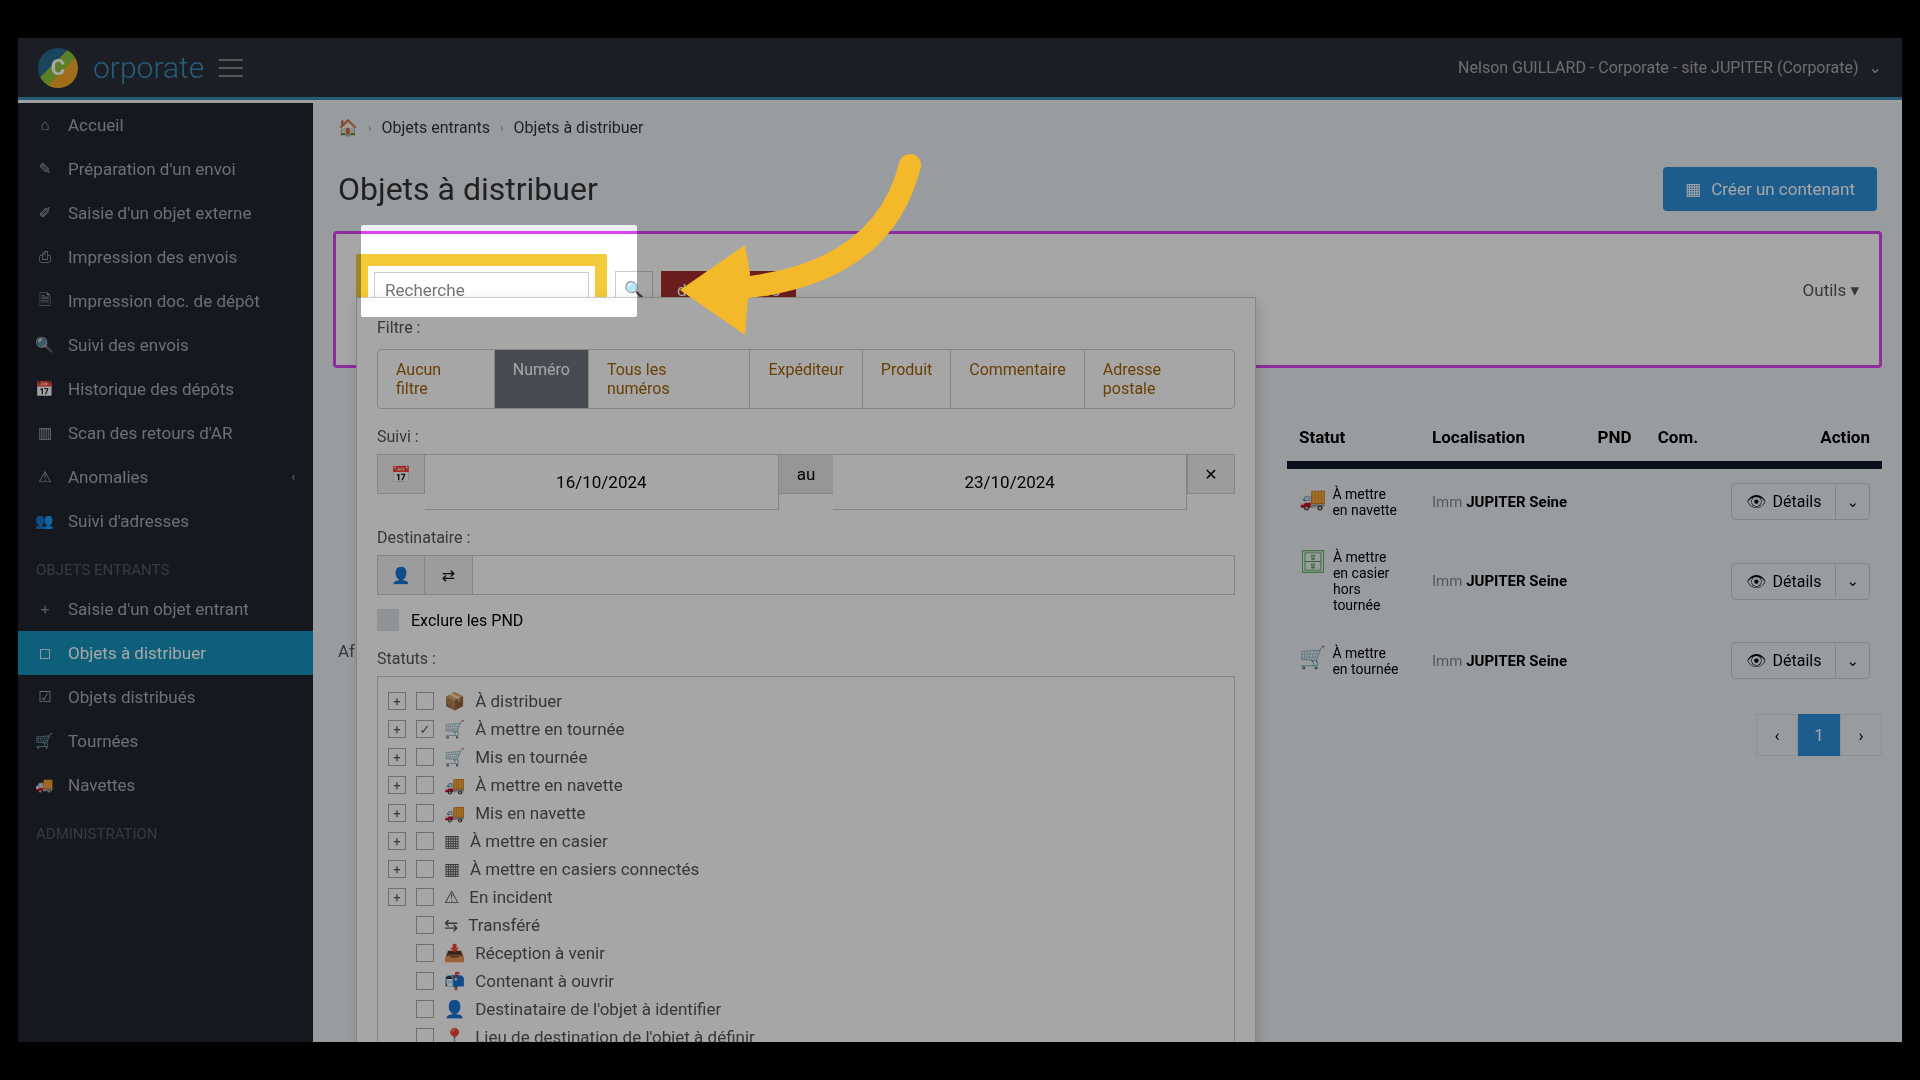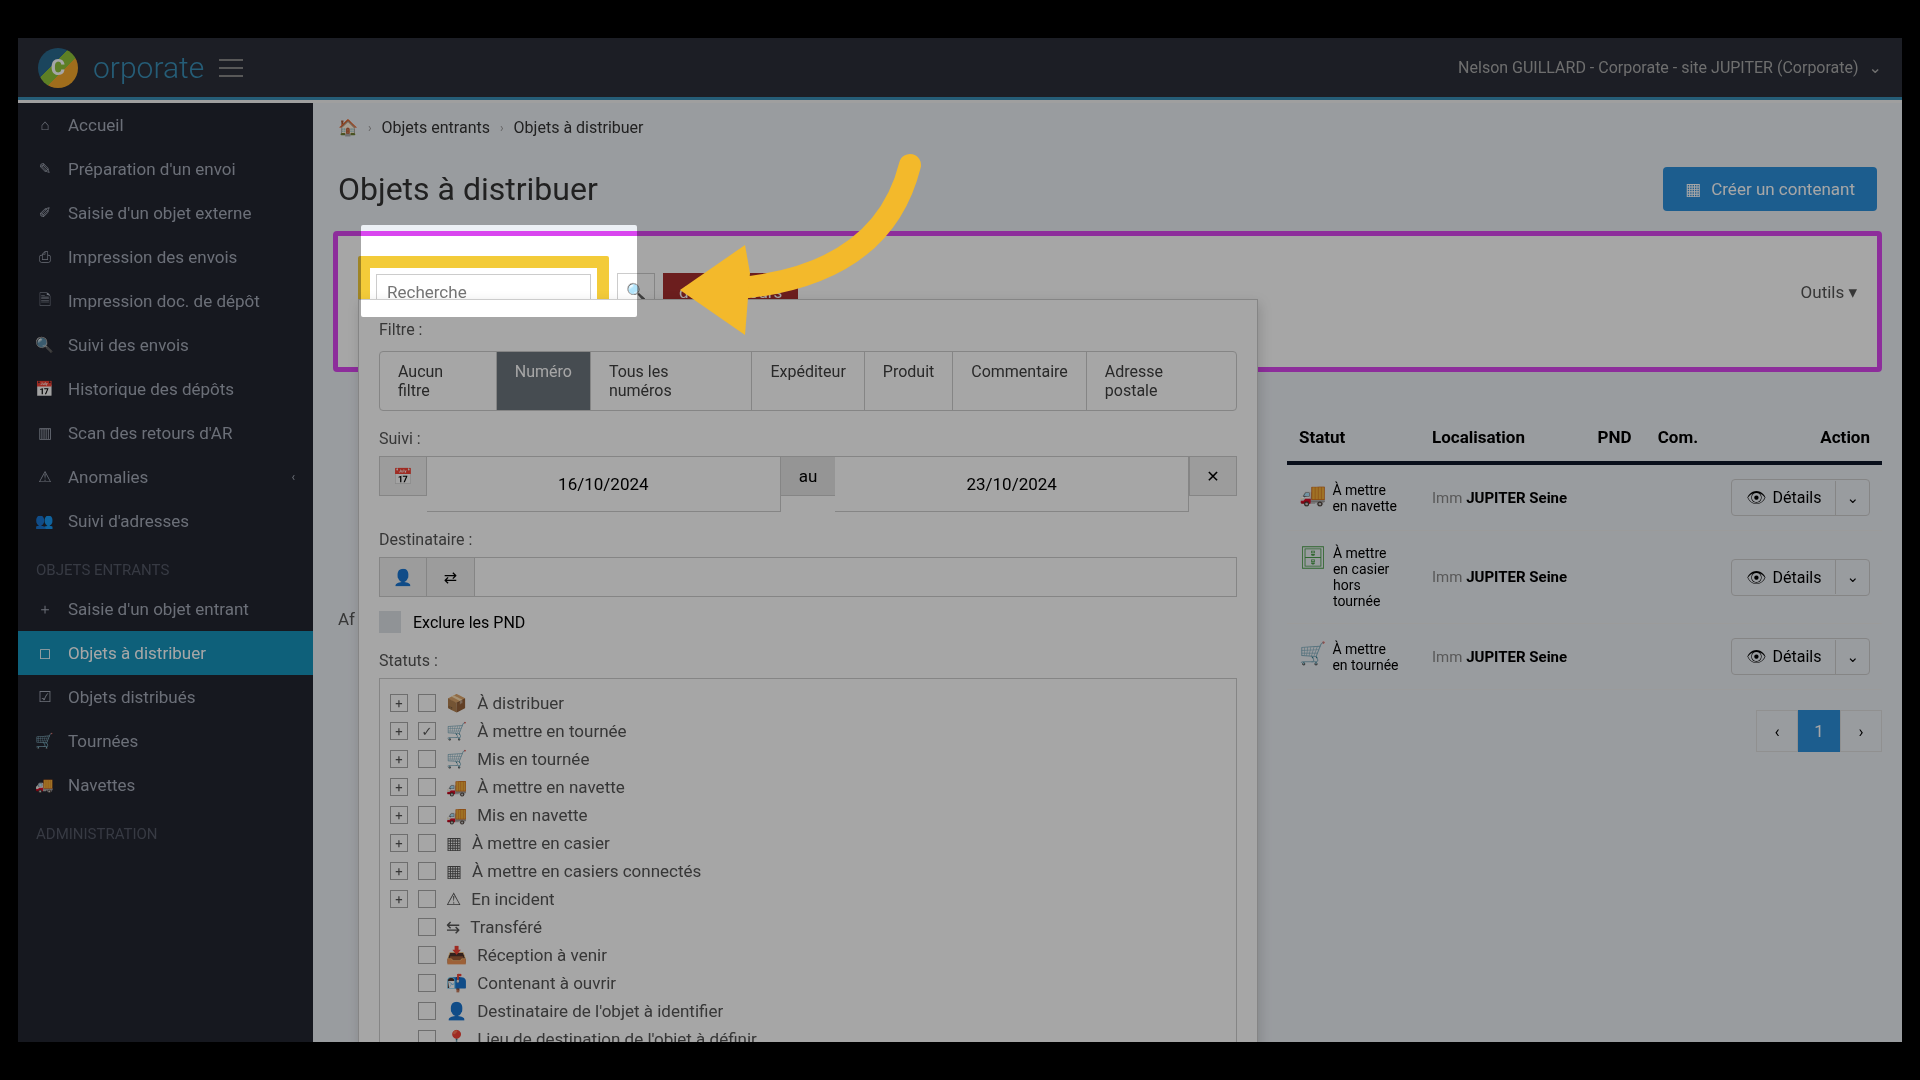--- a/index.html
+++ b/index.html
@@ -161,21 +161,21 @@
   font-size: 17px;
   border-radius: 4px;
   cursor: pointer;
   display: flex;
   align-items: center;
   gap: 10px;
 }
 .main-panel {
   margin: 0 20px;
   background: #fff;
-  border: 5px solid #d946ef;
+  border: 3px solid #d946ef;
   border-radius: 4px;
   padding: 20px;
   position: relative;
 }
 .toolbar-row {
   display: flex;
   align-items: center;
   gap: 8px;
   margin-bottom: 20px;
 }
@@ -231,21 +231,21 @@
 .tab-row {
   display: flex;
   border: 1px solid #ccc;
   border-radius: 4px;
   overflow: hidden;
   margin-bottom: 18px;
 }
 .tab {
   padding: 10px 18px;
   font-size: 16px;
-  color: #404040;
+  color: #a16207;
   border-right: 1px solid #ccc;
   cursor: pointer;
 }
 .tab:last-child { border-right: none; }
 .tab.active {
   background: #6c757d;
   color: #fff;
 }
 .field-label {
   font-size: 16px;
@@ -365,21 +365,21 @@
 }
 .data-table {
   width: 100%;
   border-collapse: collapse;
 }
 .data-table th {
   text-align: left;
   padding: 14px 12px;
   font-weight: bold;
   font-size: 17px;
-  border-bottom: 4px solid #0f172a;
+  border-bottom: 8px solid #0f172a;
 }
 .data-table td {
   padding: 14px 12px;
   border-bottom: 1px solid #eee;
   vertical-align: middle;
   font-size: 15px;
 }
 .status-cell {
   display: flex;
   align-items: flex-start;
@@ -433,21 +433,21 @@
   font-size: 17px;
   cursor: pointer;
 }
 .page-btn.active {
   background: #2b8fdb;
   color: #fff;
   border-color: #2b8fdb;
 }
 .af-label {
   position: absolute;
-  top: 506px;
+  top: 538px;
   left: 25px;
   font-size: 17px;
   color: #555;
 }
 .highlight-cutout {
   position: absolute;
   top: 225px;
   left: 361px;
   width: 276px;
   height: 92px;

